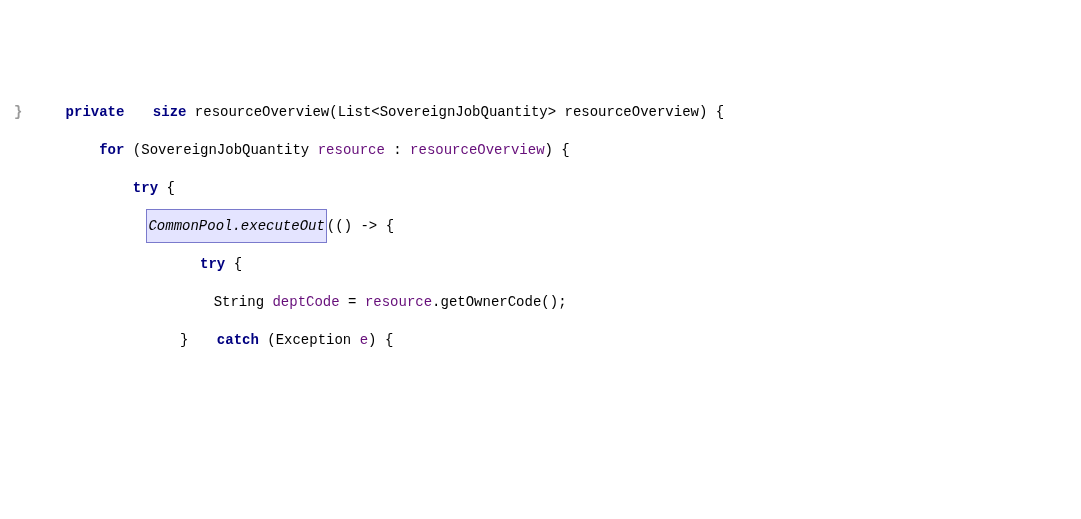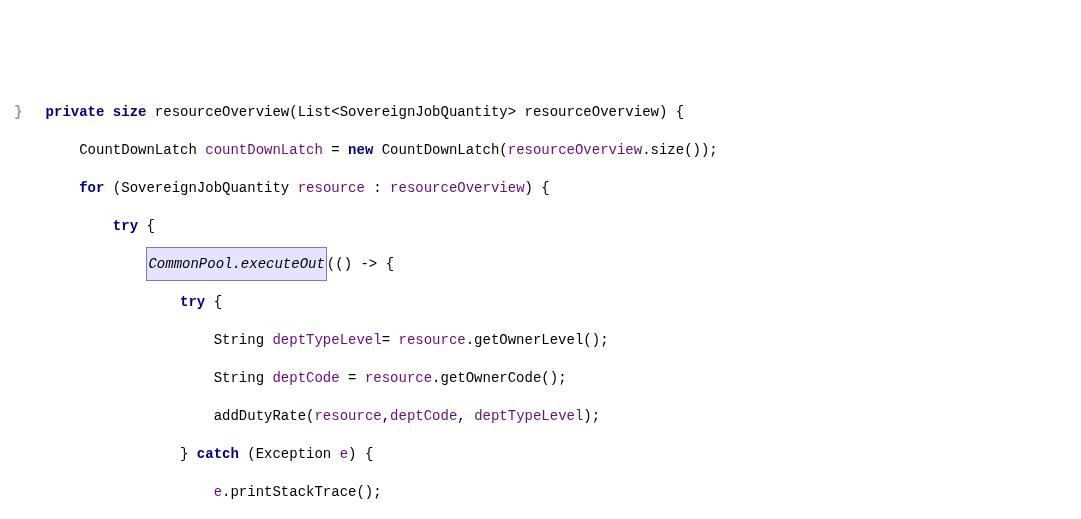--- a/index.html
+++ b/index.html
@@ -6,43 +6,39 @@
     body {
       font-family: 'Consolas', 'Monaco', 'Courier New', monospace;
       font-size: 14px;
       line-height: 19px;
       background: #ffffff;
       color: #000000;
       white-space: pre;
       padding: 8px 0 8px 12px;
     }
     .line { display: block; }
-    .kw { color: #000080; font-weight: bold; }
+    .kw { color: #000080; font-weight: bold; margin-left: 20px; }
     .var { color: #660e7a; }
     .hl-box { background: #e4e4ff; border: 1px solid #7a7acc; padding: 8px 1px; font-style: italic; }
     .gutter-mark { color: #999; font-weight: bold; position: absolute; left: 2px; }
     .rel { position: relative; }
   </style>
 </head>
 <body>
 
 
 
 <div>
 <span class="line rel"><span class="gutter-mark">}</span>    <span class="kw">private</span> <span class="kw">size</span> <span>resourceOverview</span><span>(</span><span>List&lt;SovereignJobQuantity&gt;</span> <span>resourceOverview</span><span>) {</span></span>
-<span class="line">        <span>CountDownLatch</span> <span class="var">countDownLatch</span><span> = </span><span class="kw">new</span><span> CountDownLatch(</span><span class="var">resourceOverview</span><span>.size());</span></span>
 <span class="line">        <span class="kw">for</span><span> (SovereignJobQuantity </span><span class="var">resource</span><span> : </span><span class="var">resourceOverview</span><span>) {</span></span>
 <span class="line">            <span class="kw">try</span><span> {</span></span>
 <span class="line">                <span class="hl-box"><span>CommonPool</span><span>.</span><span>executeOut</span></span><span>(() -&gt; {</span></span>
 <span class="line">                    <span class="kw">try</span><span> {</span></span>
-<span class="line">                        <span>String </span><span class="var">deptTypeLevel</span><span>= </span><span class="var">resource</span><span>.getOwnerLevel();</span></span>
 <span class="line">                        <span>String </span><span class="var">deptCode</span><span> = </span><span class="var">resource</span><span>.getOwnerCode();</span></span>
-<span class="line">                        <span>addDutyRate(</span><span class="var">resource</span><span>,</span><span class="var">deptCode</span><span>, </span><span class="var">deptTypeLevel</span><span>);</span></span>
 <span class="line">                    <span>} </span><span class="kw">catch</span><span> (Exception </span><span class="var">e</span><span>) {</span></span>
-<span class="line">                        <span class="var">e</span><span>.printStackTrace();</span></span>
 
 
 
 
 
 
 
 
 
 

